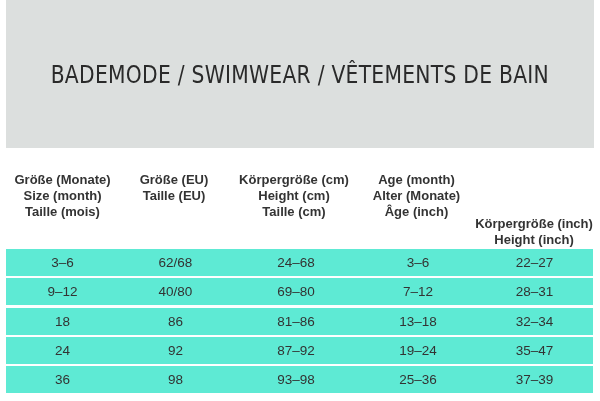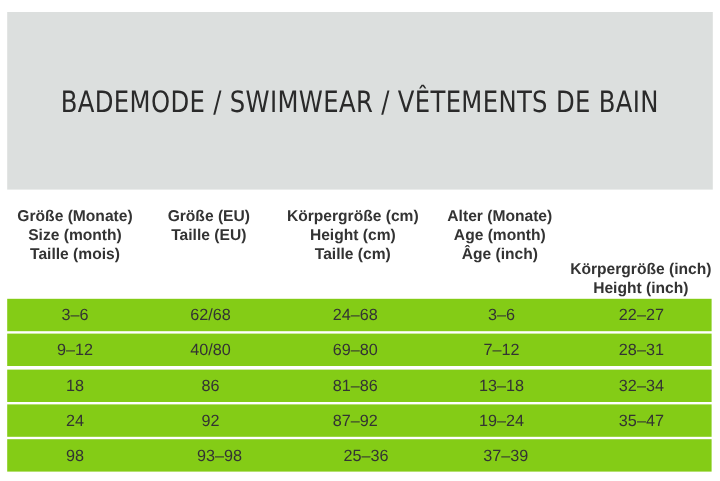--- a/index.html
+++ b/index.html
@@ -1,28 +1,28 @@
 <!DOCTYPE html>
 <html><head>
   <meta charset="utf-8">
   <style>
     html, body { margin: 0; padding: 0; background: #ffffff; }
     body { width: 600px; height: 401px; position: relative; overflow: hidden;
            font-family: "DejaVu Sans", "Liberation Sans", sans-serif; color: #2b2b2b; }
-    .banner { position: absolute; left: 6px; top: 10px; width: 588px; height: 148px;
+    .banner { position: absolute; left: 6px; top: 0; width: 588px; height: 148px;
               background: #dcdfde; display: flex; align-items: center; justify-content: center; }
     .banner-title { font-family: "DejaVu Sans Condensed", "DejaVu Sans", sans-serif;
                     font-weight: 300; font-size: 24.5px; letter-spacing: 0.3px; color: #2a2a2a;
                     font-stretch: condensed; transform: scaleX(0.92); white-space: nowrap; }
     .headers { position: absolute; left: 6px; top: 172px; width: 588px; display: flex; }
     .hcell { text-align: center; font-size: 13px; line-height: 16px; color: #333; white-space: nowrap;
              font-family: "Liberation Sans", sans-serif; font-weight: bold; }
     .hcell span { display: block; }
     .rows { position: absolute; left: 6px; top: 249px; width: 587px; }
-    .row { display: flex; height: 27px; background: #84cc16; margin-bottom: 2.3px; align-items: center; }
+    .row { display: flex; height: 27px; background: #5eead4; margin-bottom: 2.3px; align-items: center; }
     .cell { text-align: center; font-size: 13.5px; color: #333; font-family: "Liberation Sans", sans-serif; }
     .c1 { width: 113px; } .c2 { width: 113px; } .c3 { width: 128px; } .c4 { width: 116px; } .c5 { width: 117px; }
     .hcell.c1 { width: 113px; } .hcell.c2 { width: 110px; } .hcell.c3 { width: 130px; } .hcell.c4 { width: 115px; } .hcell.c5 { width: 120px; margin-top: 44px; }
   </style>
 </head>
 <body>
 
 <div class="banner">
   <div class="banner-title">BADEMODE / SWIMWEAR / VÊTEMENTS DE BAIN</div>
 </div>
@@ -36,22 +36,22 @@
   <div class="hcell c2">
     <span>Größe (EU)</span>
     <span>Taille (EU)</span>
   </div>
   <div class="hcell c3">
     <span>Körpergröße (cm)</span>
     <span>Height (cm)</span>
     <span>Taille (cm)</span>
   </div>
   <div class="hcell c4">
+    <span>Age (month)</span>
     <span>Alter (Monate)</span>
-    <span>Age (month)</span>
     <span>Âge (inch)</span>
   </div>
   <div class="hcell c5">
     <span>Körpergröße (inch)</span>
     <span>Height (inch)</span>
     <span>Taille (inch)</span>
   </div>
 </div>
 
 <div class="rows">
@@ -77,18 +77,19 @@
     <div class="cell c5">32–34</div>
   </div>
   <div class="row">
     <div class="cell c1">24</div>
     <div class="cell c2">92</div>
     <div class="cell c3">87–92</div>
     <div class="cell c4">19–24</div>
     <div class="cell c5">35–47</div>
   </div>
   <div class="row">
+    <div class="cell c1">36</div>
     <div class="cell c2">98</div>
     <div class="cell c3">93–98</div>
     <div class="cell c4">25–36</div>
     <div class="cell c5">37–39</div>
   </div>
 </div>
 
 </body></html>

